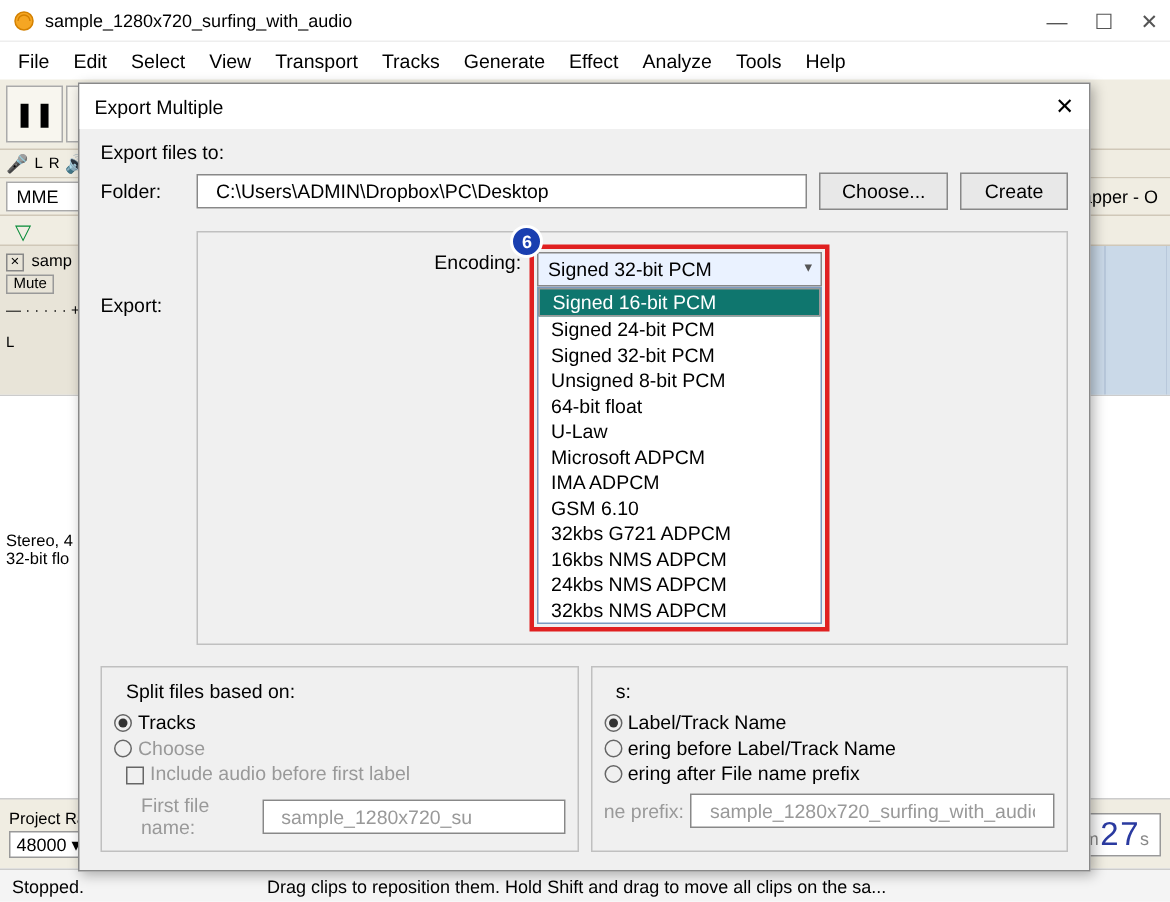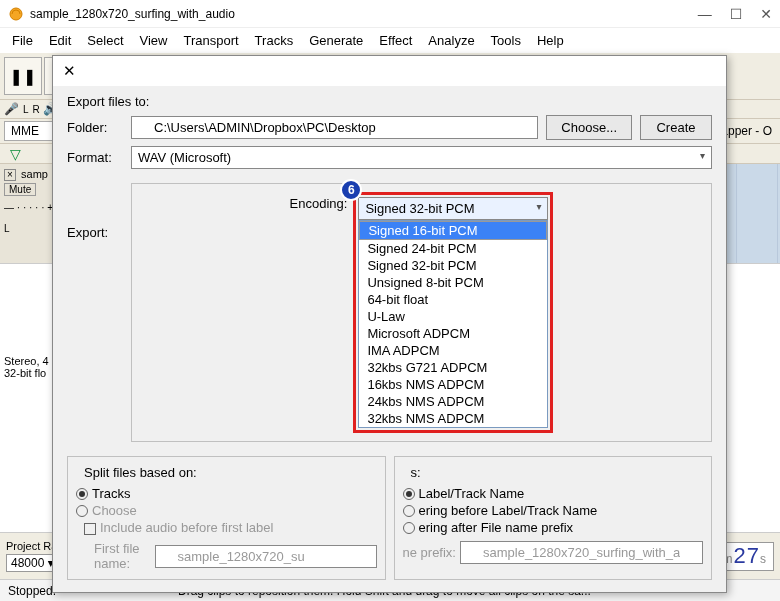--- a/index.html
+++ b/index.html
@@ -26,30 +26,30 @@
 .timedisp { margin-left: auto; font-family: "Courier New", monospace; font-size: 22px; color: #2a3aa0; letter-spacing: 1px; border: 1px solid #999; padding: 0 6px; background: #fff; }
 .timedisp .u { font-size: 12px; color: #888; }
 .statusbar { position: absolute; bottom: 0; left: 0; right: 0; height: 22px; display: flex; align-items: center; padding: 0 8px; border-top: 1px solid #ccc; background: #f4f4f4; font-size: 12px; }
 .statusbar .stat { width: 170px; }
 .dialog-backdrop { position: absolute; top: 55px; left: 52px; width: 675px; background: #f0f0f0; border: 1px solid #888; box-shadow: 2px 2px 8px rgba(0,0,0,0.3); z-index: 100; }
 .dlg-title { display: flex; align-items: center; padding: 6px 10px; background: #fff; font-size: 13px; }
 .dlg-title span:first-child { flex: 1; }
 .dlg-body { padding: 8px 14px 12px; font-size: 13px; }
 .dlg-row { display: flex; align-items: center; margin: 6px 0; gap: 8px; }
 .dlg-label { width: 56px; }
-.dlg-input { flex: 1; border: 1px solid #888; background: #fff; padding: 3px 22px; font-size: 13px; }
+.dlg-input { flex: 1; border: 1px solid #888; background: #fff; padding: 3px 12px; font-size: 13px; }
 .dlg-btn { border: 1px solid #888; background: #e8e8e8; padding: 4px 14px; font-size: 13px; min-width: 72px; text-align: center; }
 .dlg-combo { border: 1px solid #888; background: #fff; padding: 3px 6px; font-size: 13px; position: relative; }
 .dlg-combo::after { content: "▾"; position: absolute; right: 6px; top: 3px; color: #555; font-size: 10px; }
 .group { border: 1px solid #c0c0c0; padding: 8px; margin-top: 8px; }
 .encoding-wrap { border: 3px solid #e02020; position: relative; padding: 2px; }
 .step-badge { position: absolute; width: 22px; height: 22px; border-radius: 50%; background: #1a3fb0; color: #fff; border: 2px solid #fff; display: flex; align-items: center; justify-content: center; font-size: 12px; font-weight: bold; z-index: 200; }
 .dropdown { border: 1px solid #7a9ac0; background: #fff; font-size: 13px; }
 .dropdown .opt { padding: 1px 8px; }
-.dropdown .opt.sel { background: #3b82f6; color: #fff; }
+.dropdown .opt.sel { background: #0f766e; color: #fff; }
 .radio { display: flex; align-items: center; gap: 4px; margin: 2px 0; }
 .radio .rb { width: 12px; height: 12px; border: 1px solid #666; border-radius: 50%; display: inline-flex; align-items: center; justify-content: center; }
 .radio .rb.checked::after { content: ""; width: 6px; height: 6px; background: #333; border-radius: 50%; }
 .chk { width: 12px; height: 12px; border: 1px solid #666; display: inline-block; vertical-align: middle; margin-right: 4px; }
 .disabled { color: #999; }
 .stereo-txt { position: absolute; top: 355px; left: 4px; font-size: 11px; width: 48px; }
 .timefield { font-family: "Courier New", monospace; font-size: 12px; color: #2a3aa0; border: 1px solid #999; background: #fff; padding: 1px 4px; }
 </style>
 </head>
 <body>
@@ -121,54 +121,52 @@
       <div class="wave"></div>
     </div>
 </div>
 <div class="stereo-txt">
   <div>Stereo, 4</div>
   <div>32-bit flo</div>
 </div>
 
 <div class="dialog-backdrop">
   <div class="dlg-title">
+    <span>Export Multiple</span>
     <span style="font-size:15px">✕</span>
   </div>
   <div class="dlg-body">
     <div style="margin-bottom:6px">Export files to:</div>
 
     <div class="dlg-row">
       <span class="dlg-label">Folder:</span>
       <input class="dlg-input" value="C:\Users\ADMIN\Dropbox\PC\Desktop" style="">
       <button class="dlg-btn">Choose...</button>
       <button class="dlg-btn">Create</button>
     </div>
 
-    <div class="dlg-row">
-      <span class="dlg-label">Format:</span>
-      <div class="dlg-combo" style="flex:1"><span>WAV (Microsoft)</span></div>
-    </div>
 
     <div style="display:flex;gap:8px;align-items:flex-start;margin-top:6px">
       <span class="dlg-label" style="margin-top:50px">Export:</span>
       <div class="group" style="flex:1;position:relative;min-height:60px">
         <div style="display:flex;align-items:flex-start;justify-content:center;gap:6px;position:relative">
           <span style="margin-top:4px">Encoding:</span>
           <div class="encoding-wrap" style="width:200px">
             <div class="step-badge" style="top:-16px;left:-16px">6</div>
             <div class="dlg-combo" style="background:#eaf2ff"><span>Signed 32-bit PCM</span></div>
             <div class="dropdown">
               <div class="opt sel">Signed 16-bit PCM</div>
               <div class="opt">Signed 24-bit PCM</div>
               <div class="opt">Signed 32-bit PCM</div>
               <div class="opt">Unsigned 8-bit PCM</div>
               <div class="opt">64-bit float</div>
               <div class="opt">U-Law</div>
               <div class="opt">Microsoft ADPCM</div>
               <div class="opt">IMA ADPCM</div>
+              <div class="opt">GSM 6.10</div>
               <div class="opt">32kbs G721 ADPCM</div>
               <div class="opt">16kbs NMS ADPCM</div>
               <div class="opt">24kbs NMS ADPCM</div>
               <div class="opt">32kbs NMS ADPCM</div>
             </div>
           </div>
         </div>
       </div>
     </div>
 

